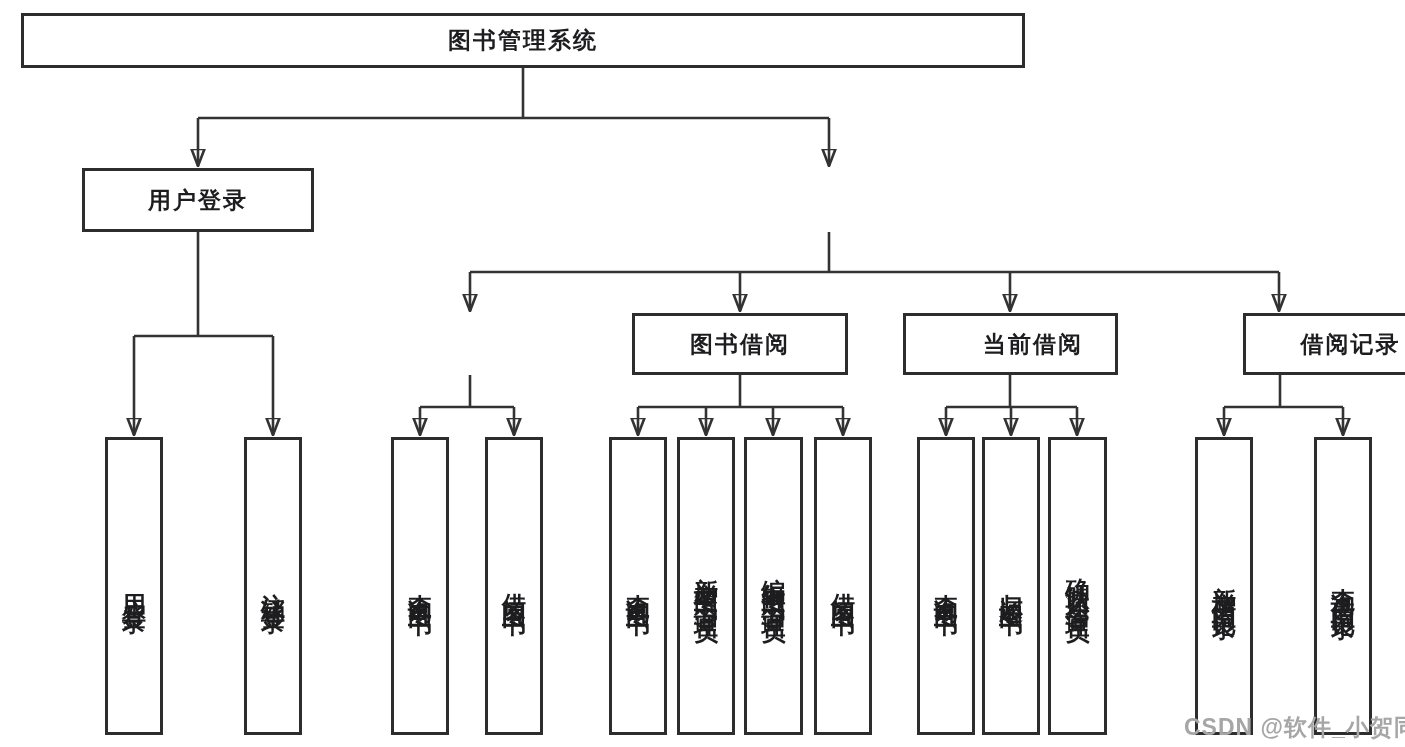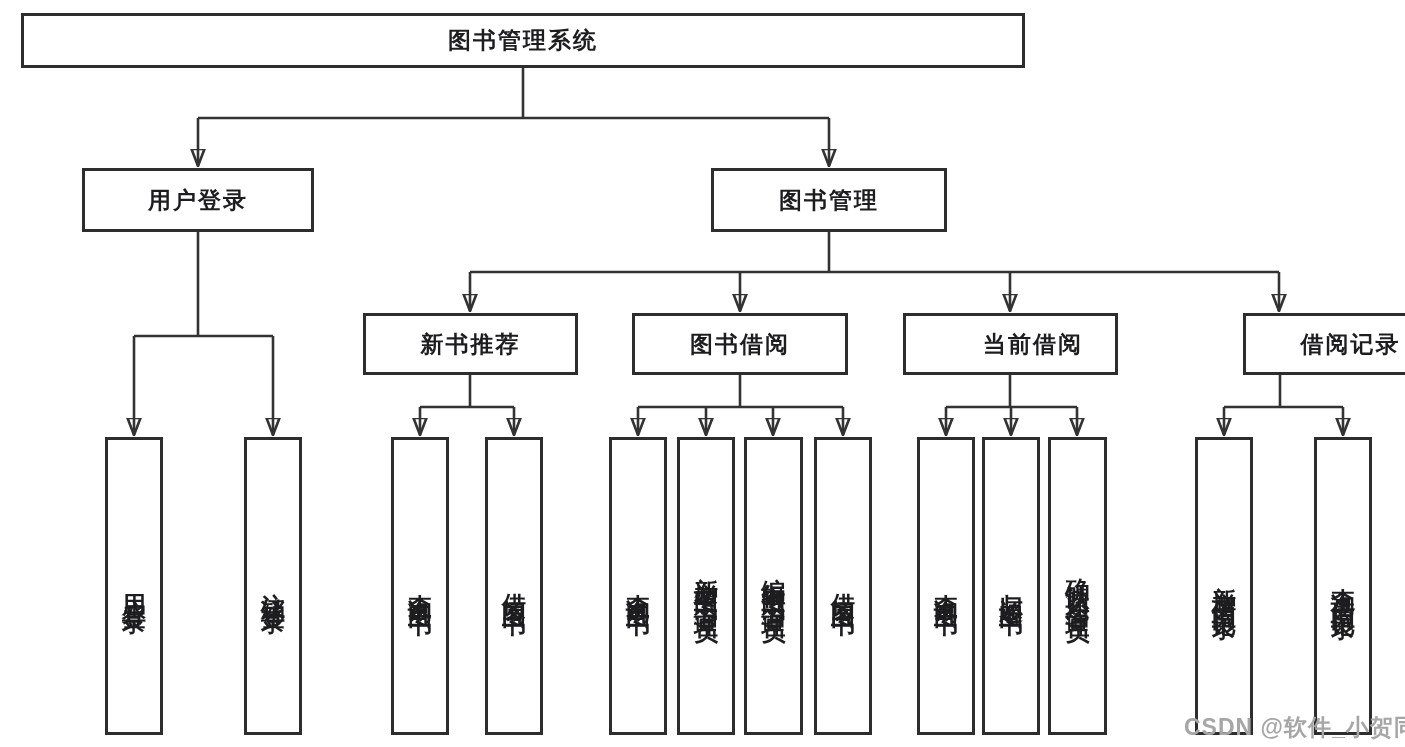--- a/index.html
+++ b/index.html
@@ -100,27 +100,21 @@
     <path class="arrowline" d="M1343,407 V435" marker-end="url(#arr)"></path>
   </svg>
 
   <div class="node" style="left:21px;top:13px;width:1004px;height:55px;">
     <span class="hlabel">图书管理系统</span>
   </div>
 
   <div class="node" style="left:82px;top:168px;width:232px;height:64px;">
     <span class="hlabel">用户登录</span>
   </div>
-  <div class="node" style="left:711px;top:168px;width:236px;height:64px;">
-    <span class="hlabel">图书管理</span>
-  </div>
 
-  <div class="node" style="left:363px;top:313px;width:215px;height:62px;">
-    <span class="hlabel">新书推荐</span>
-  </div>
   <div class="node" style="left:632px;top:313px;width:216px;height:62px;text-align:center;">
     <span class="hlabel">图书借阅</span>
   </div>
   <div class="node" style="left:903px;top:313px;width:215px;height:62px;padding-left:45px;">
     <span class="hlabel">当前借阅</span>
   </div>
   <div class="node" style="left:1243px;top:313px;width:215px;height:62px;">
     <span class="hlabel">借阅记录</span>
   </div>
 

